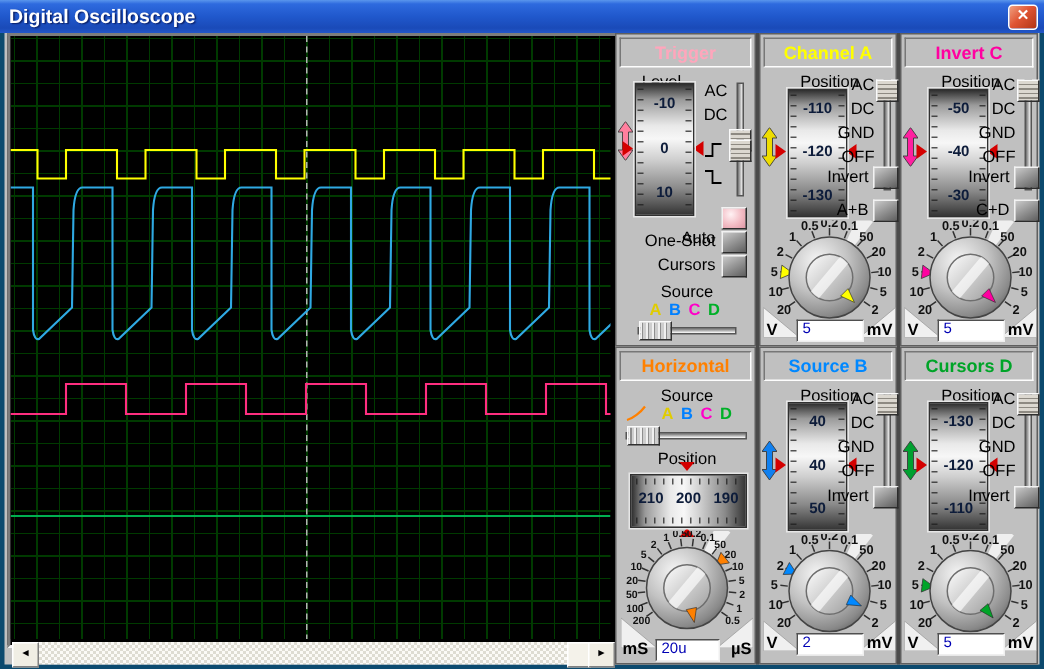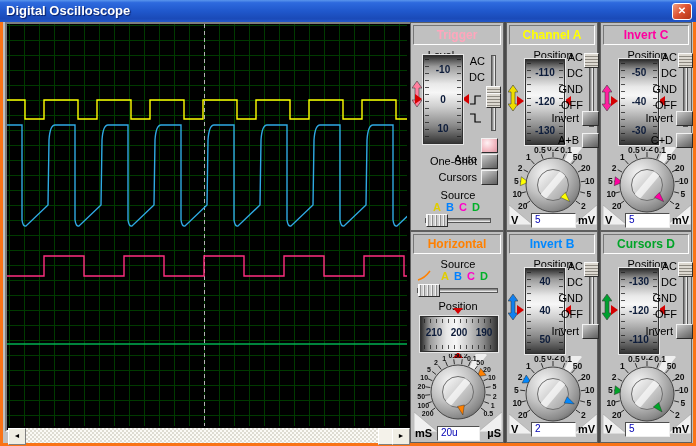--- a/index.html
+++ b/index.html
@@ -1,16 +1,16 @@
 <!DOCTYPE html>
 <html><head>
 <meta charset="utf-8">
 <style>
   html,body{margin:0;padding:0;background:#555;}
-  #win{position:relative;width:696px;height:446px;background:#f97316;overflow:hidden;
+  #win{position:relative;width:696px;height:446px;background:#0c4a6e;overflow:hidden;
        font-family:"Liberation Sans",sans-serif;-webkit-font-smoothing:antialiased;}
   #titlebar{position:absolute;left:0;top:0;width:696px;height:22px;
     background:linear-gradient(180deg,#5a96ec 0%,#2e6ade 12%,#2058cc 50%,#1a4ab8 85%,#2257ca 100%);}
   #titletext{position:absolute;left:6px;top:3px;color:#fff;font-weight:bold;font-size:13px;
     text-shadow:1px 1px 1px #0a1e64;}
   #closebtn{position:absolute;right:4px;top:3px;width:18px;height:15px;border-radius:3px;
     border:1px solid #fff;background:linear-gradient(135deg,#f0a080 0%,#e05534 45%,#b03415 100%);
     color:#fff;font-size:10px;font-weight:bold;text-align:center;line-height:14px;}
   .bg{position:absolute;left:3px;top:22px;width:690px;height:421px;background:#c0c0c0;}
   #bezel{position:absolute;left:5px;top:22px;width:404px;height:406px;
@@ -572,21 +572,21 @@
         </svg></div>
     <div class="valrow" style="top:194px;">
       <span class="unit" style="left:4px;">mS</span>
       <div class="valbox" style="left:26px;width:38px;">20u</div>
       <span class="unit" style="right:2px;">µS</span>
     </div>
   </div>
 
   <div class="panel" style="left:506px;top:231px;width:92px;height:212px;">
     <div class="ptitle">
-      <span style="color: rgb(0, 136, 255);">Invert B</span>
+      <span style="color: rgb(0, 136, 255);">Source B</span>
     </div>
     <div class="plabel" style="left:24px;top:26px;width:44px;text-align:center;">Position</div>
     <div class="widget" style="left:1px;top:62px;width:10px;height:26px;"><svg width="10" height="26" viewBox="0 0 10 26">
           <path d="M5 0 L10 7 L7 7 L7 19 L10 19 L5 26 L0 19 L3 19 L3 7 L0 7 Z" fill="#1080f0" stroke="#3a3a3a" stroke-width="0.6"></path>
         </svg></div>
     <div class="widget" style="left:10px;top:36px;width:56px;height:84px;">
         <div class="tri-r" style="left: 0px; top: 37px;"></div>
         <div class="tri-l" style="left: 47px; top: 37px;"></div>
         <div class="vwheel-body" style="left: 8px; top: 0px; width: 38px; height: 84px;">
           <div class="wtick" style="left: 1px; top: 3px; width: 4px; height: 1px;"></div>

